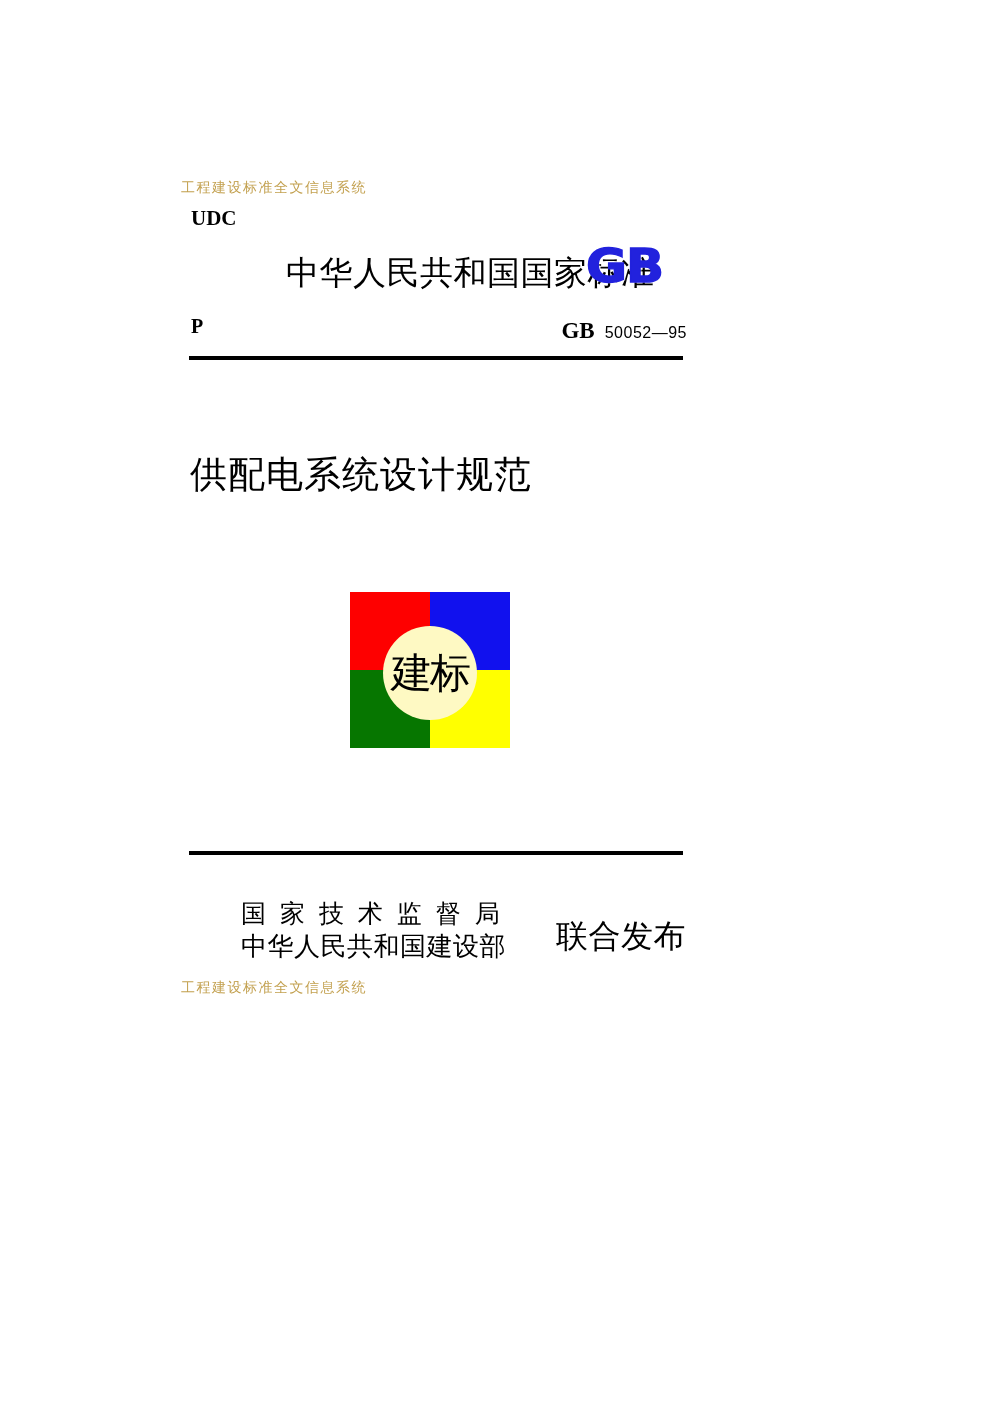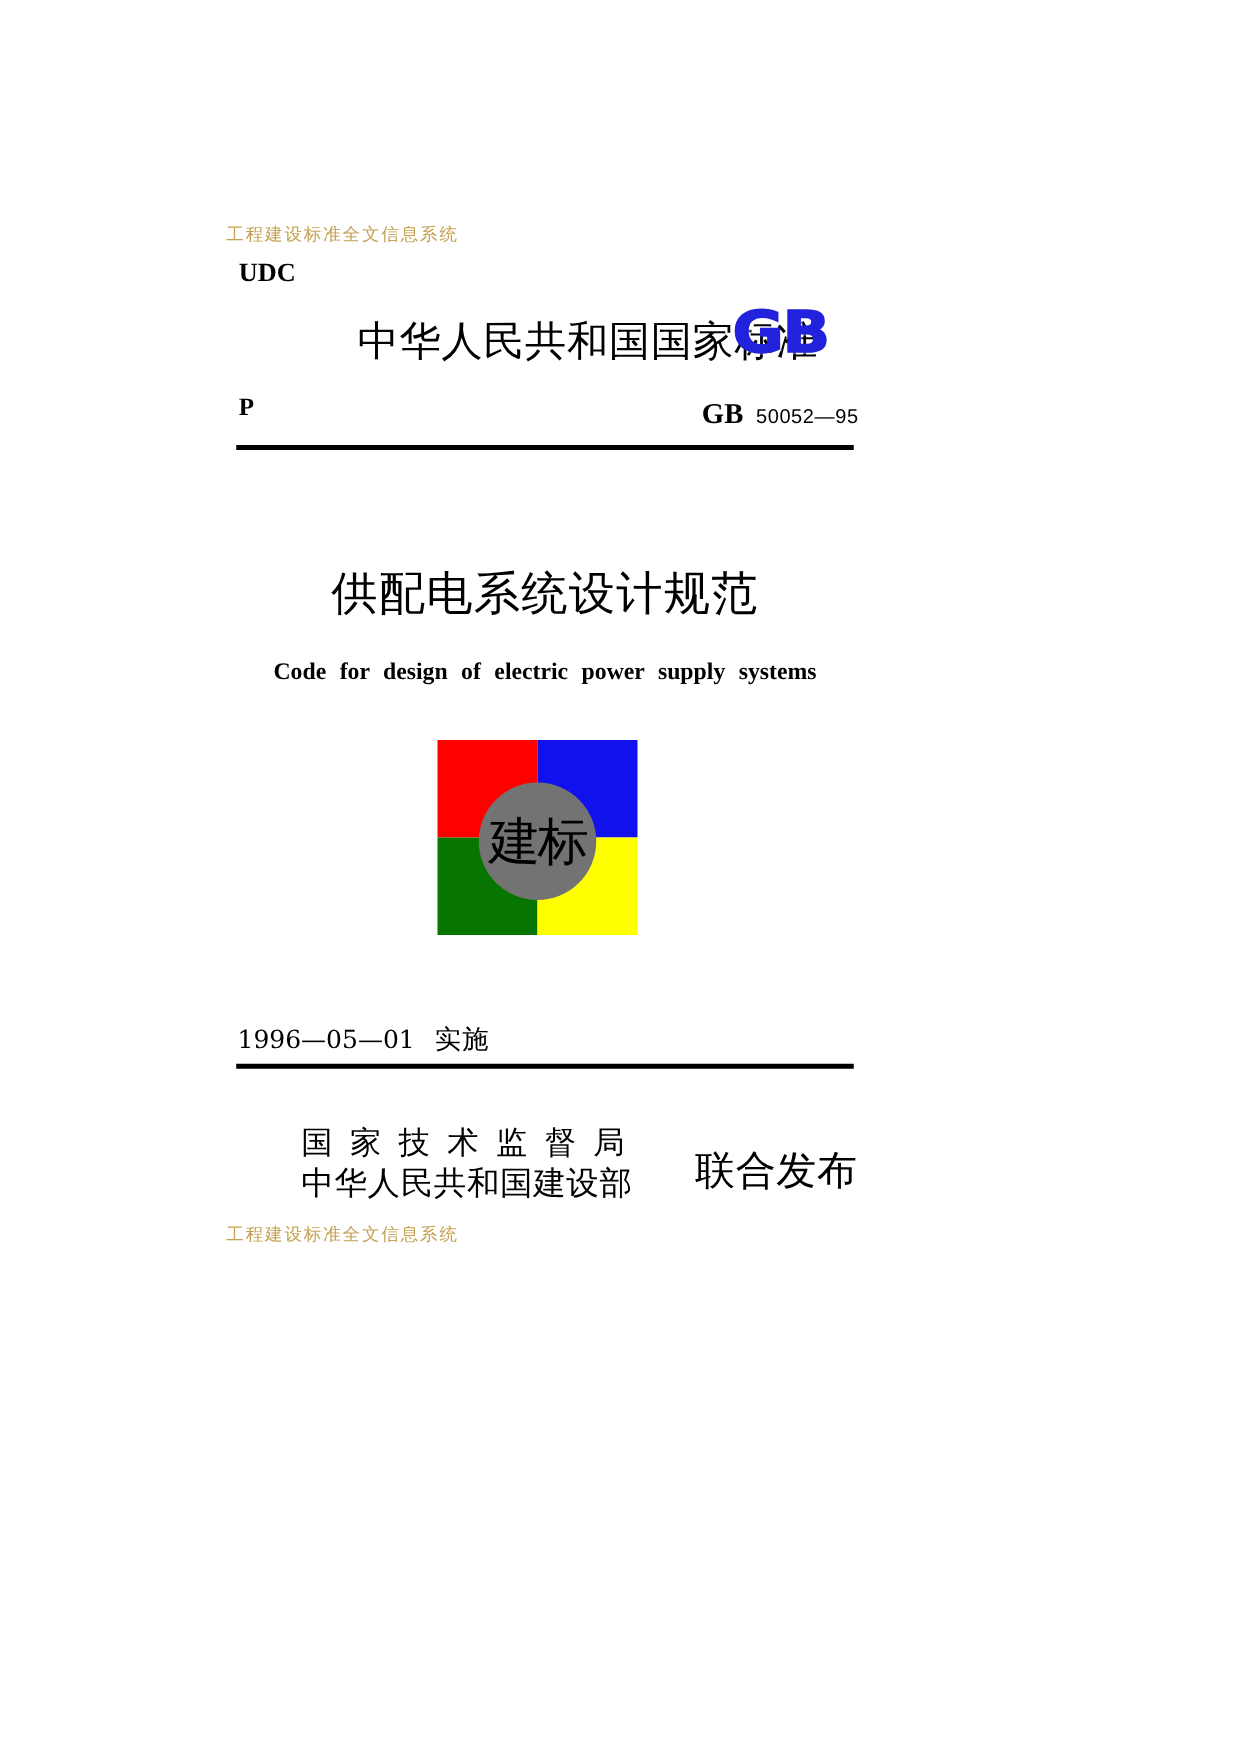--- a/index.html
+++ b/index.html
@@ -82,21 +82,20 @@
     width: 494px;
     height: 4px;
     background: #000000;
   }
   .rule.first { top: 356px; }
   .rule.second { top: 851px; }
 
   .doc-title {
     left: 190px; top: 450px;
     width: 492px;
-    text-align: center;
     font-size: 37px;
     font-weight: 500;
     letter-spacing: 1px;
     white-space: nowrap;
   }
   .doc-subtitle {
     left: 160px; top: 527px;
     width: 552px;
     text-align: center;
     font-family: "Liberation Serif", serif;
@@ -114,21 +113,21 @@
     grid-template-rows: 1fr 1fr;
   }
   .emblem .q-red    { background: var(--emblem-red, #fe0000); }
   .emblem .q-blue   { background: var(--emblem-blue, #1111ee); }
   .emblem .q-green  { background: var(--emblem-green, #067600); }
   .emblem .q-yellow { background: var(--emblem-yellow, #ffff00); }
   .emblem .circle {
     position: absolute;
     left: 33px; top: 34px;
     width: 94px; height: 94px;
-    background: #737373;
+    background: #fef9c3;
     border-radius: 50%;
     display: flex;
     align-items: center;
     justify-content: center;
   }
   .emblem .circle span {
     font-size: 41px;
     font-weight: 500;
     letter-spacing: -2px;
     white-space: nowrap;
@@ -219,37 +218,32 @@
 
   <div class="abs gb-code">
     <span class="prefix">GB</span>
     <span class="number">50052—95</span>
   </div>
 
   <div class="abs rule first"></div>
 
   <div class="abs doc-title">供配电系统设计规范</div>
 
-  <div class="abs doc-subtitle">Code for design of electric power supply systems</div>
 
   <div class="abs emblem">
     <div class="q-red"></div>
     <div class="q-blue"></div>
     <div class="q-green"></div>
     <div class="q-yellow"></div>
     <div class="circle">
       <span>建标</span>
     </div>
   </div>
 
   <div class="abs dates-row">
-    <div class="group">
-      <span class="date">1996—05—01</span>
-      <span class="dlabel">实施</span>
-    </div>
   </div>
 
   <div class="abs rule second"></div>
 
   <div class="abs agency-2">中华人民共和国建设部</div>
   <div class="abs agency-1">国 家 技 术 监 督 局</div>
   <div class="abs joint-release">联合发布</div>
 
   <div class="abs banner bottom">工程建设标准全文信息系统</div>
 

